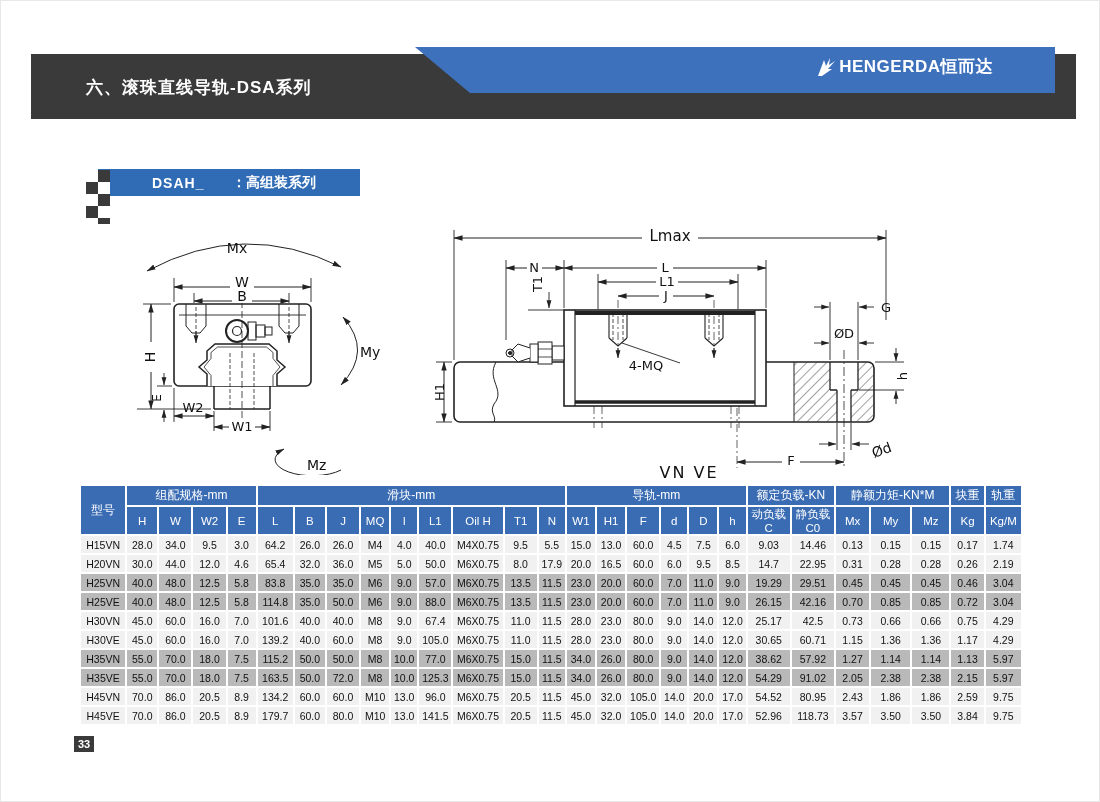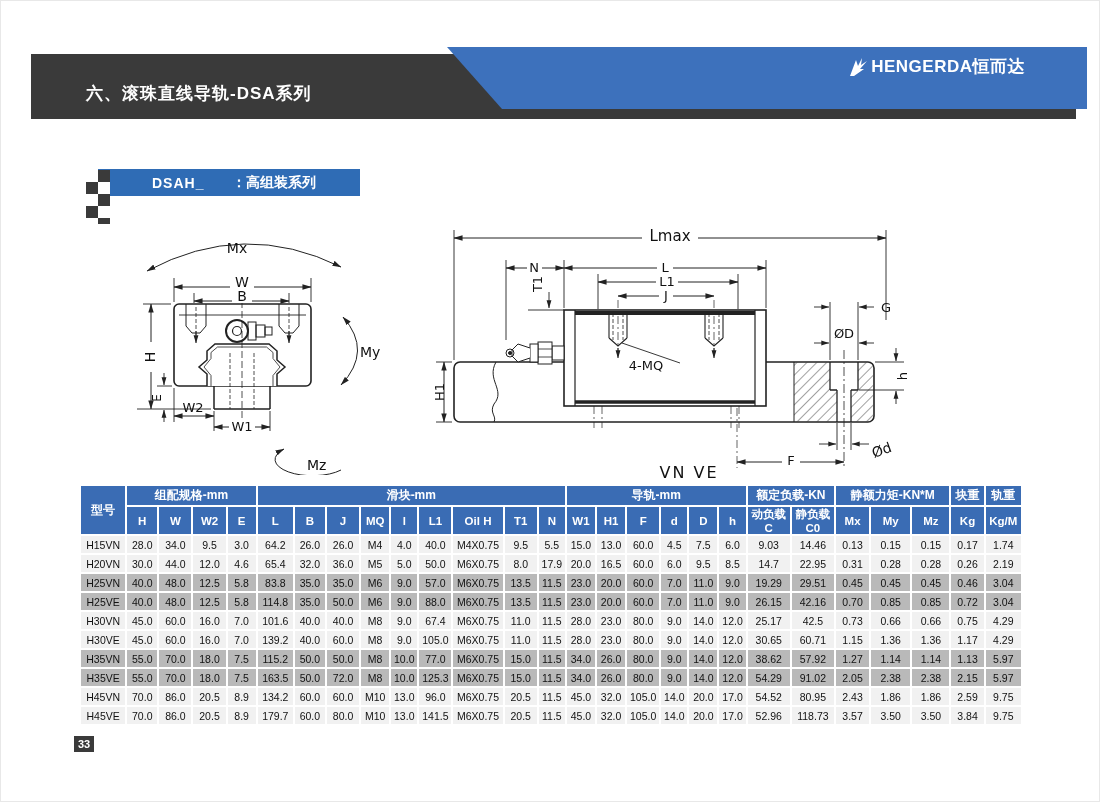--- a/index.html
+++ b/index.html
@@ -1,23 +1,23 @@
 <!DOCTYPE html>
 <html><head>
 <meta charset="utf-8">
 <style>
   html,body{margin:0;padding:0;background:#fff;}
   body{width:1100px;height:802px;position:relative;font-family:"Liberation Sans",sans-serif;overflow:hidden;}
   .page{position:absolute;inset:0;background:#fff;border:1px solid #e8e8e8;box-sizing:border-box;}
 
   
   .banner{position:absolute;left:30px;top:53px;width:1045px;height:65px;background:#3a3a3a;}
-  .banner-blue{position:absolute;left:386px;top:-7px;width:670px;height:62px;background:#3d71bc;
+  .banner-blue{position:absolute;left:354px;top:-7px;width:670px;height:46px;background:#3d71bc;
     clip-path:polygon(30px 0,100% 0,100% 100%,85px 100%);}
-  .banner-title{position:absolute;left:55px;top:22px;color:#fff;font-size:17px;font-weight:bold;letter-spacing:1px;margin-top:6px;}
+  .banner-title{position:absolute;left:55px;top:22px;color:#fff;font-size:17px;font-weight:bold;letter-spacing:1px;}
   .logo{position:absolute;right:62px;top:8px;display:flex;align-items:center;gap:1px;color:#fff;}
   .logo-text{font-weight:bold;font-size:17px;letter-spacing:0.5px;}
 
   
   .series{position:absolute;left:85px;top:168px;width:274px;height:55px;}
   .series-rows{position:absolute;left:12px;top:0;width:262px;}
   .series-row{height:27px;display:flex;align-items:center;padding-left:54px;color:#fff;
     font-size:14px;font-weight:bold;box-sizing:border-box;}
   .series-row.blue{background:#2f6cb5;}
   .series-row.dark{background:#333333;margin-top:1px;}
@@ -26,21 +26,21 @@
     background:conic-gradient(#3a3a3a 90deg,#ffffff 90deg 180deg,#3a3a3a 180deg 270deg,#ffffff 270deg);
     background-size:24px 24px;}
 
   
   .front-svg{position:absolute;left:128px;top:222px;}
   .side-svg{position:absolute;left:433px;top:209px;}
   svg text{fill:#111;font-family:"DejaVu Sans",sans-serif;}
 
   
   .spec-table{position:absolute;left:78px;top:483px;width:944px;border-collapse:separate;border-spacing:2px;table-layout:fixed;}
-  .spec-table th{background:#3a6cb4;color:#fff;text-align:center;padding:0;font-weight:bold;}
+  .spec-table th{background:#3a6cb4;color:#fff;text-align:center;padding:0;font-weight:normal;}
   .spec-table th.gh{font-size:12px;height:19px;}
   .spec-table th.sh{font-size:11.5px;height:19px;}
   .spec-table td{font-size:10.5px;text-align:center;height:15px;padding:1px 0;color:#111;white-space:nowrap;overflow:hidden;}
   tr.light td{background:#f1f1f1;}
   tr.shaded td{background:#b9b9b9;}
 
   
   .page-num{position:absolute;left:73px;top:735px;background:#3a3a3a;color:#fff;
     font-size:11px;font-weight:bold;padding:2px 4px;}
 </style>

